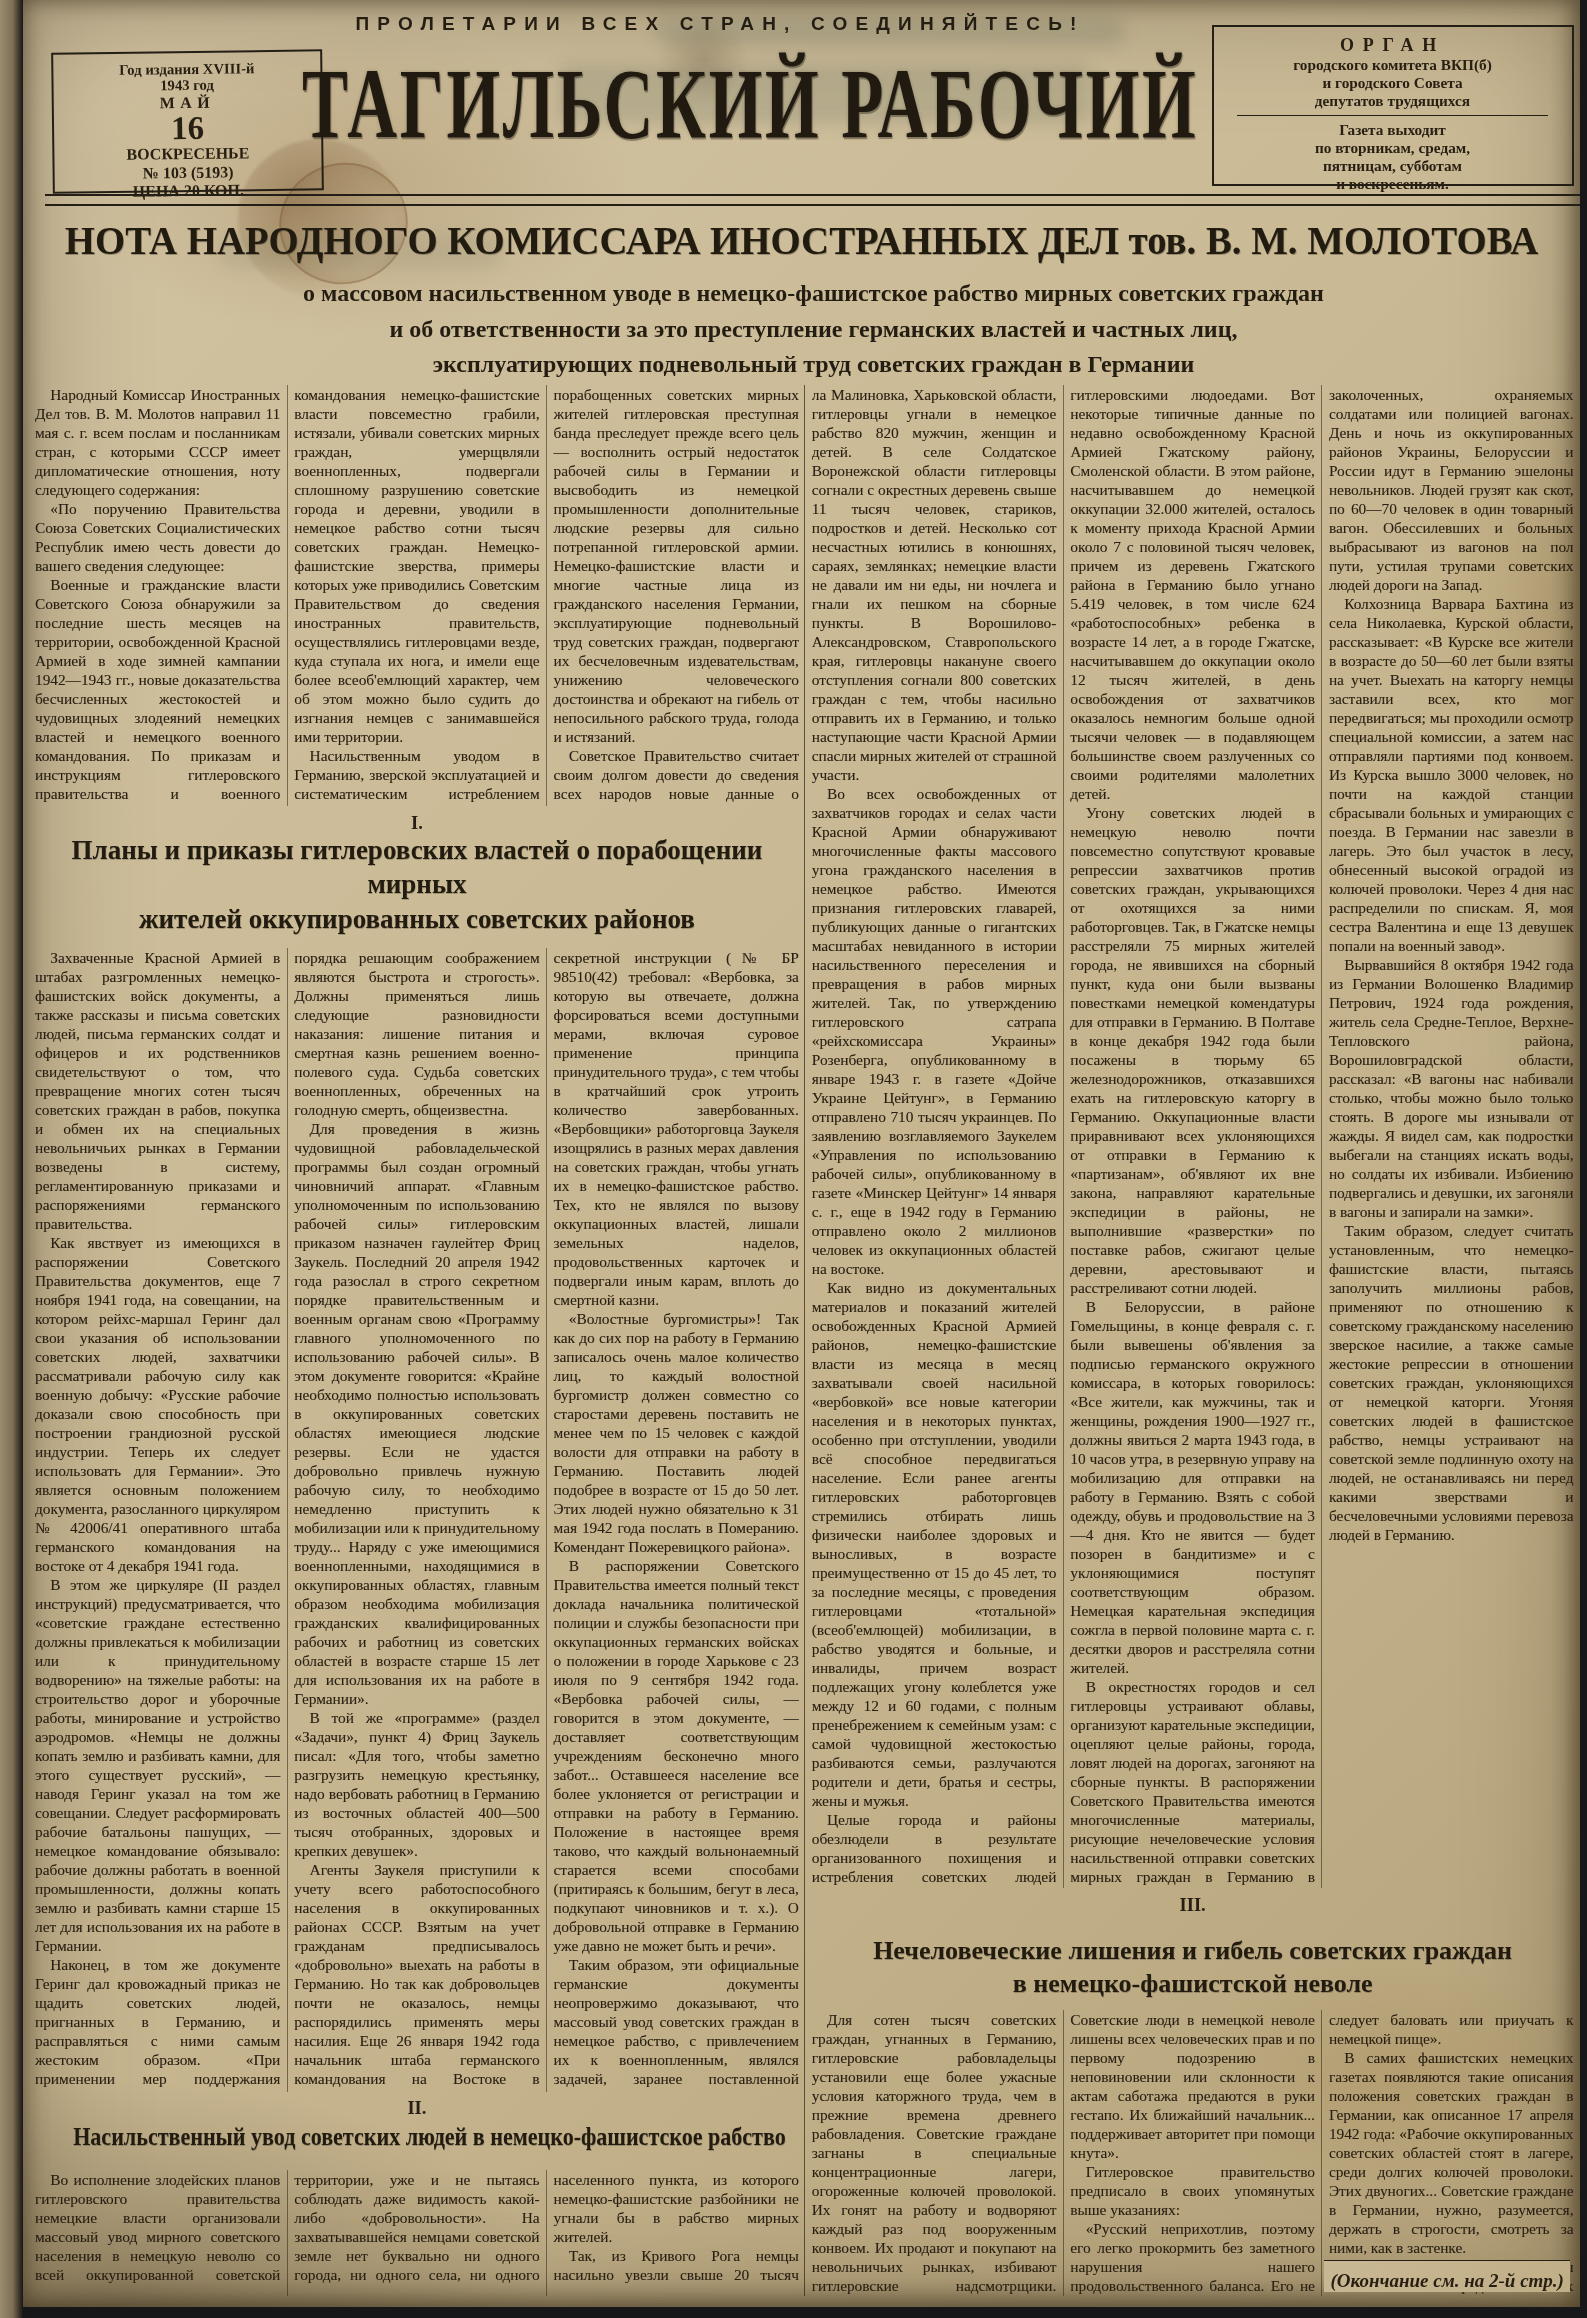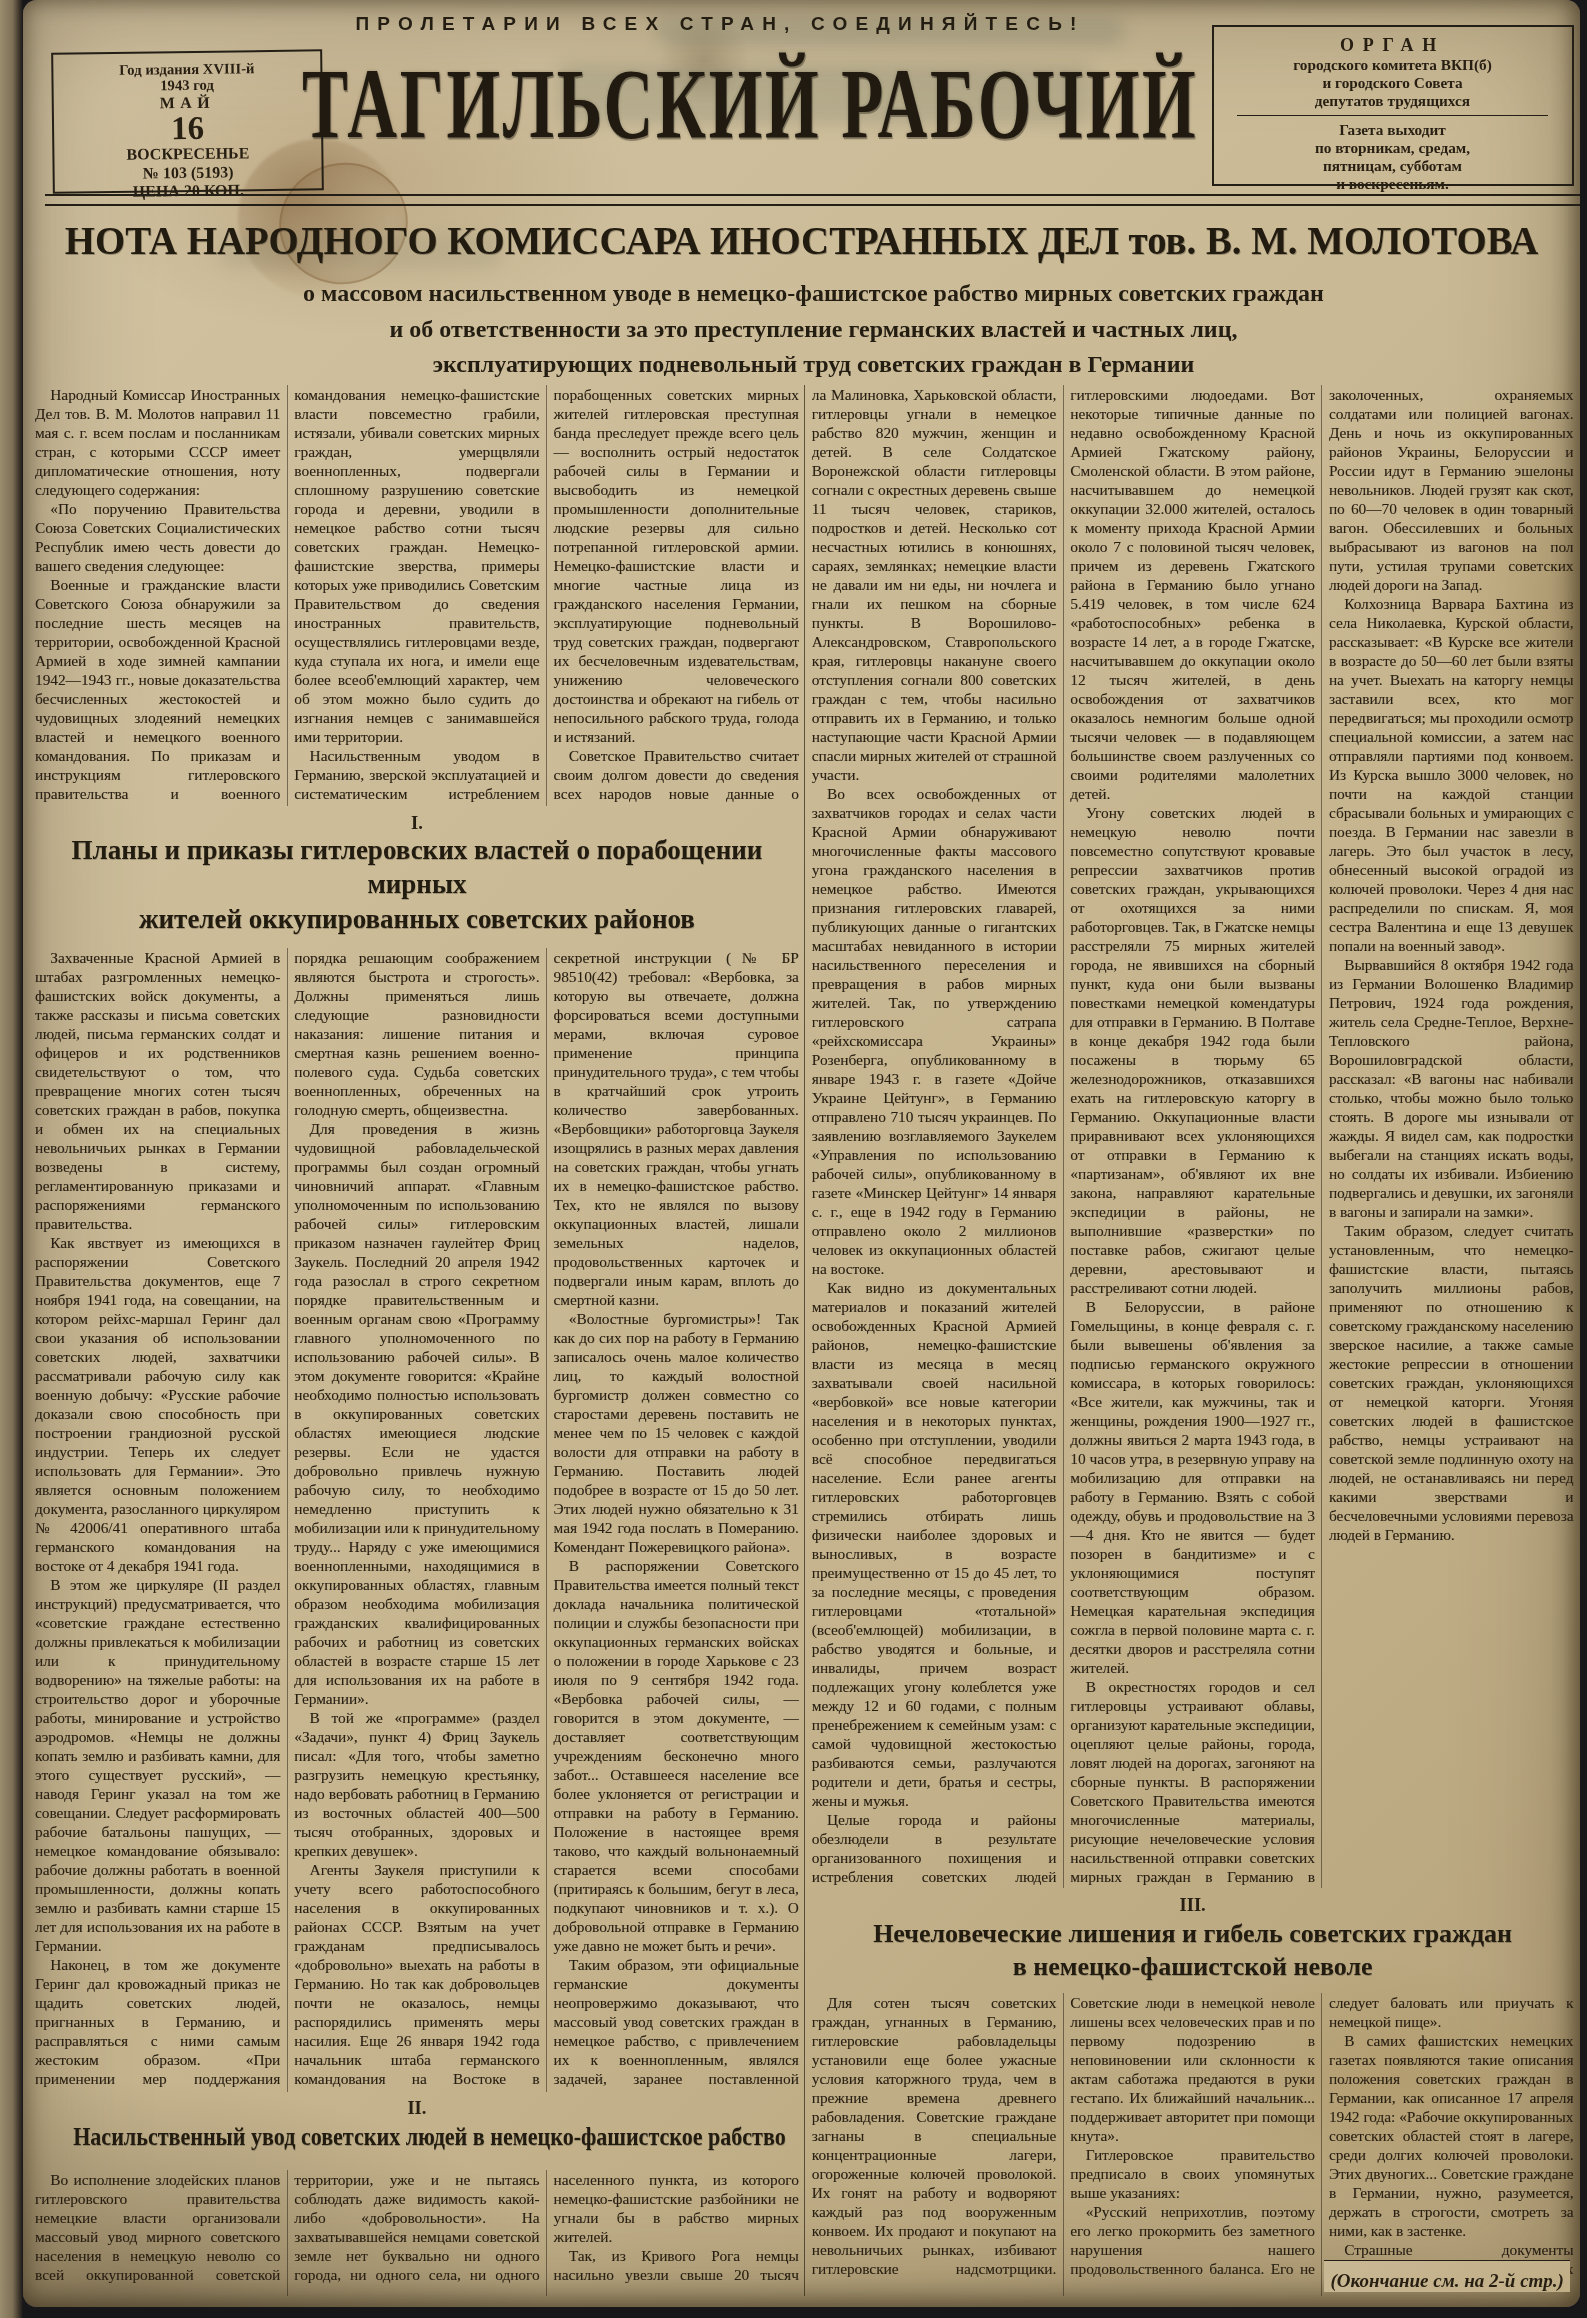--- a/index.html
+++ b/index.html
@@ -16,21 +16,20 @@
   .page{
     position:absolute;left:23px;top:0;width:1557px;height:2307px;
     background:
       radial-gradient(ellipse 414px 229px at 327px 180px, rgba(122,82,36,.20), transparent 68%),
       radial-gradient(circle 65px at 681px 60px, rgba(75,52,25,.22), transparent 70%),
       radial-gradient(ellipse 229px 338px at 98% 26%, rgba(158,116,44,.16), transparent 70%),
       radial-gradient(ellipse 283px 174px at 88% 90%, rgba(150,112,44,.18), transparent 70%),
       radial-gradient(ellipse 599px 283px at 6% 99%, rgba(58,44,24,.30), transparent 72%),
       linear-gradient(135deg,#d2c3a2 0%,#cbbb97 34%,#c4b38c 64%,#b5a27a 100%);
     box-shadow: inset 0 0 120px rgba(70,55,30,.42), inset -5.4px 0 22px rgba(40,30,15,.42), inset 0 -7.6px 27px rgba(40,30,15,.45);
-    border-radius: 14px;
   }
   .ghost{position:absolute;background:rgba(70,84,72,.16);filter:blur(7.6px);border-radius:13px;}
   .g1{left:534px;top:64px;width:534px;height:60px;}
   .g2{left:632px;top:16.3px;width:469px;height:30.5px;}
   .g3{left:196px;top:234px;width:283px;height:35px;opacity:.6;}
   .stamp-ring{
     position:absolute;left:256px;top:163px;width:125px;height:117px;border-radius:50%;
     border:2.7px solid rgba(104,66,26,.35);transform:rotate(-14deg);
     box-shadow:inset 0 0 22px rgba(104,66,26,.25);
   }
@@ -92,21 +91,21 @@
   }
   .intro-left{height:421px;}
   .intro-right{height:1503px;flex:none;}
   .sec-num{text-align:center;font-weight:bold;font-size:18.5px;margin-top:6.5px;line-height:1.1;}
   .sec-head{
     text-align:center;font-weight:bold;color:#221b10;line-height:1.28;
     text-shadow:0.5px 0.5px 0 rgba(32,26,17,.25);
   }
   .s1-head{font-size:27px;margin-top:0;}
   .s2-head{font-size:24.5px;transform:scaleX(.9);white-space:nowrap;margin-top:2.2px;}
-  .s3-head{font-size:26px;margin-top:2px;}
+  .s3-head{font-size:26px;margin-top:19px;}
   .s1-body{flex:1;margin-top:12px;}
   .s2-body{height:126px;margin-top:18px;}
   .s3-body{flex:1;margin-top:9.8px;}
   .half-right{position:relative;}
   .continuation{
     position:absolute;right:3.3px;bottom:4.4px;width:246px;
     border-top:1.6px solid #241f16;padding-top:8.7px;text-align:center;
     font-style:italic;font-weight:bold;font-size:19px;
     background:linear-gradient(135deg,#c9b894,#bfae86);
   }

